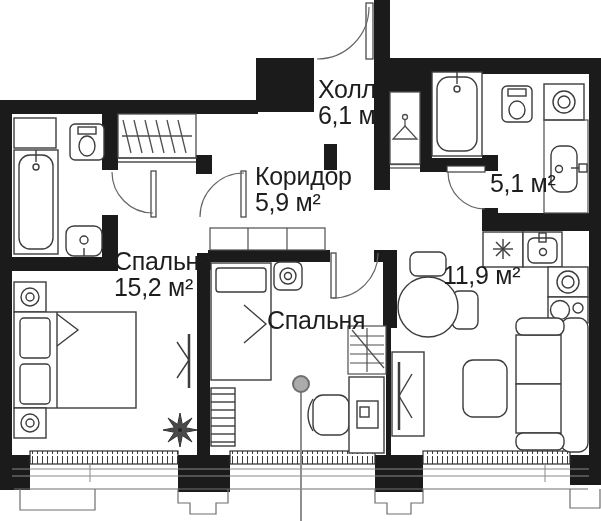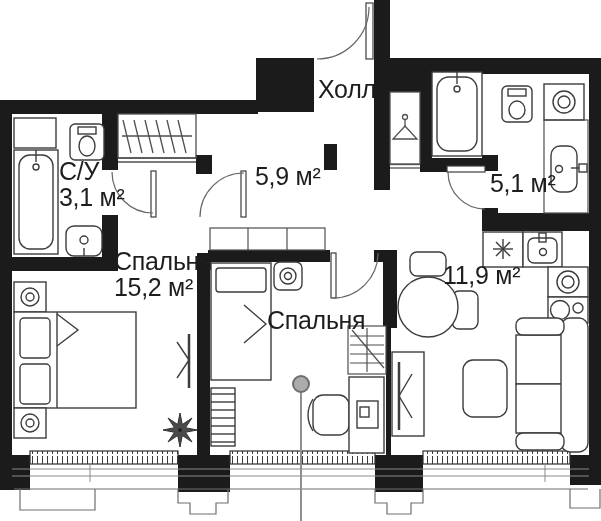--- a/index.html
+++ b/index.html
@@ -299,28 +299,26 @@
       <path d="M333,298 A45,45 0 0 0 378,253" fill="none" stroke="#666666" stroke-width="1.2"></path>
     </g>
   </g>
 
   <g>
     <line x1="301" y1="392" x2="301" y2="521" stroke="#8f8f8f" stroke-width="2"></line>
     <circle cx="301" cy="384" r="8" fill="#ababab" stroke="#6e6e6e" stroke-width="2"></circle>
   </g>
 </svg>
 
-  <div class="room-label" style="left:59px;top:158px">
-    <div>С/У</div>
-    <div>3,1 м²</div>
-  </div>
   <div class="room-label" style="left:318px;top:76px">
     <div>Холл</div>
+    <div>6,1 м²</div>
   </div>
   <div class="room-label" style="left:255px;top:163px">
+    <div>Коридор</div>
     <div>5,9 м²</div>
   </div>
   <div class="room-label" style="left:490px;top:170px">
     <div>5,1 м²</div>
   </div>
   <div class="room-label" style="left:114px;top:248px">
     <div>Спальня</div>
     <div>15,2 м²</div>
   </div>
   <div class="room-label" style="left:267px;top:307px">

